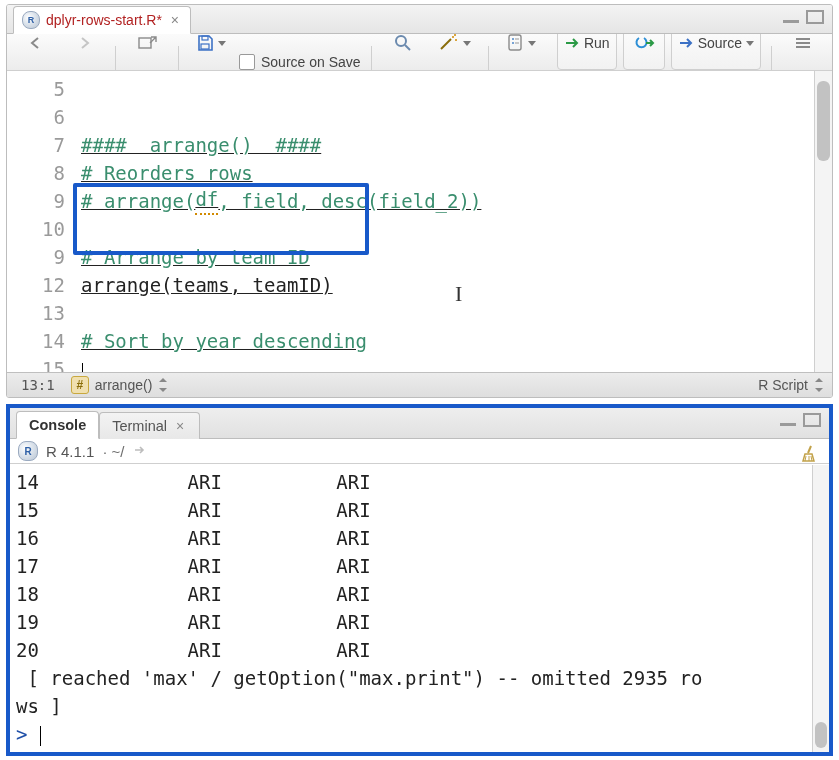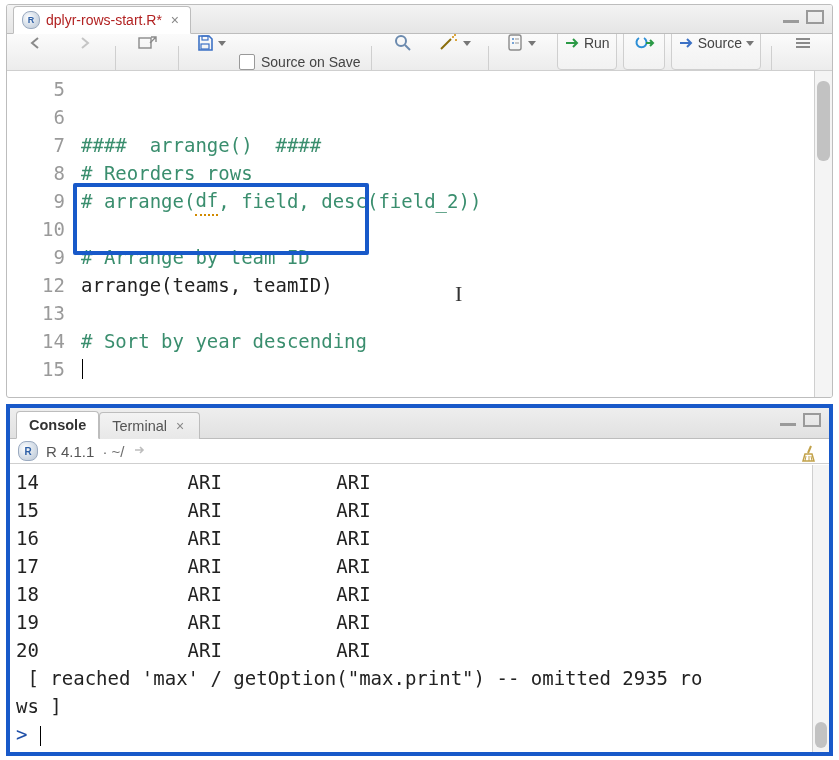--- a/index.html
+++ b/index.html
@@ -134,21 +134,21 @@
     user-select:none;
   }
   .gutter div {height:28px;}
   .code {
     flex:1; padding:4px 0;
     font: 19px/28px Menlo, Consolas, monospace;
     color:var(--code-fg);
     position:relative;
     white-space:pre;
   }
-  .code .line {height:28px; display:flex; align-items:center; padding-left:6px;}
+  .code .line {height:28px; display:flex; align-items:flex-end; padding-left:6px;text-decoration:underline;}
   .comment {color:var(--comment-fg);}
   .squig {
     border-bottom: 2px dotted var(--squiggle);
     padding-bottom:0px;
   }
   .blue-box {
     position:absolute;
     border:4px solid var(--blue-border);
     border-radius:2px;
     pointer-events:none;
@@ -409,20 +409,33 @@
       </div>
     <div class="code" id="code">
       <div class="line"><span class="comment">####  arrange()  ####</span></div><div class="line"><span class="comment"># Reorders rows</span></div><div class="line"><span class="comment"># arrange(</span><span class="comment squig">df</span><span class="comment">, field, desc(field_2))</span></div><div class="line"></div><div class="line"><span class="comment"># Arrange by team ID</span></div><div class="line"><span class="">arrange(teams, teamID)</span></div><div class="line"></div><div class="line"><span class="comment"># Sort by year descending</span></div><div class="line"><span class="text-cursor"></span></div><div class="blue-box" id="blue-box" style="left: -2px; top: 112px; width: 288px; height: 64px;"></div>
       <span class="ibeam" id="ibeam" style="left: 380px; top: 212px;">I</span>
     </div>
     <div class="editor-scrollbar">
       <div class="scroll-thumb" style="top:10px;height:80px;"></div>
     </div>
   </div>
 
+  <div class="status-bar">
+    <span class="pos-chip mono">13:1</span>
+    <span class="section-chip">
+      <span class="hash-badge">#</span>
+      <span>arrange()</span>
+      <span class="sort-arrows"></span>
+    </span>
+    <div class="flex-spacer"></div>
+    <span style="display:flex;align-items:center;gap:6px;">
+      <span>R Script</span>
+      <span class="sort-arrows"></span>
+    </span>
+  </div>
 </div>
 
 <div class="console-pane">
   <div class="console-tabs">
     <div class="ctab active">
       <span>Console</span>
     </div>
     <div class="ctab inactive">
       <span>Terminal</span>
       <span class="close-x">×</span>

